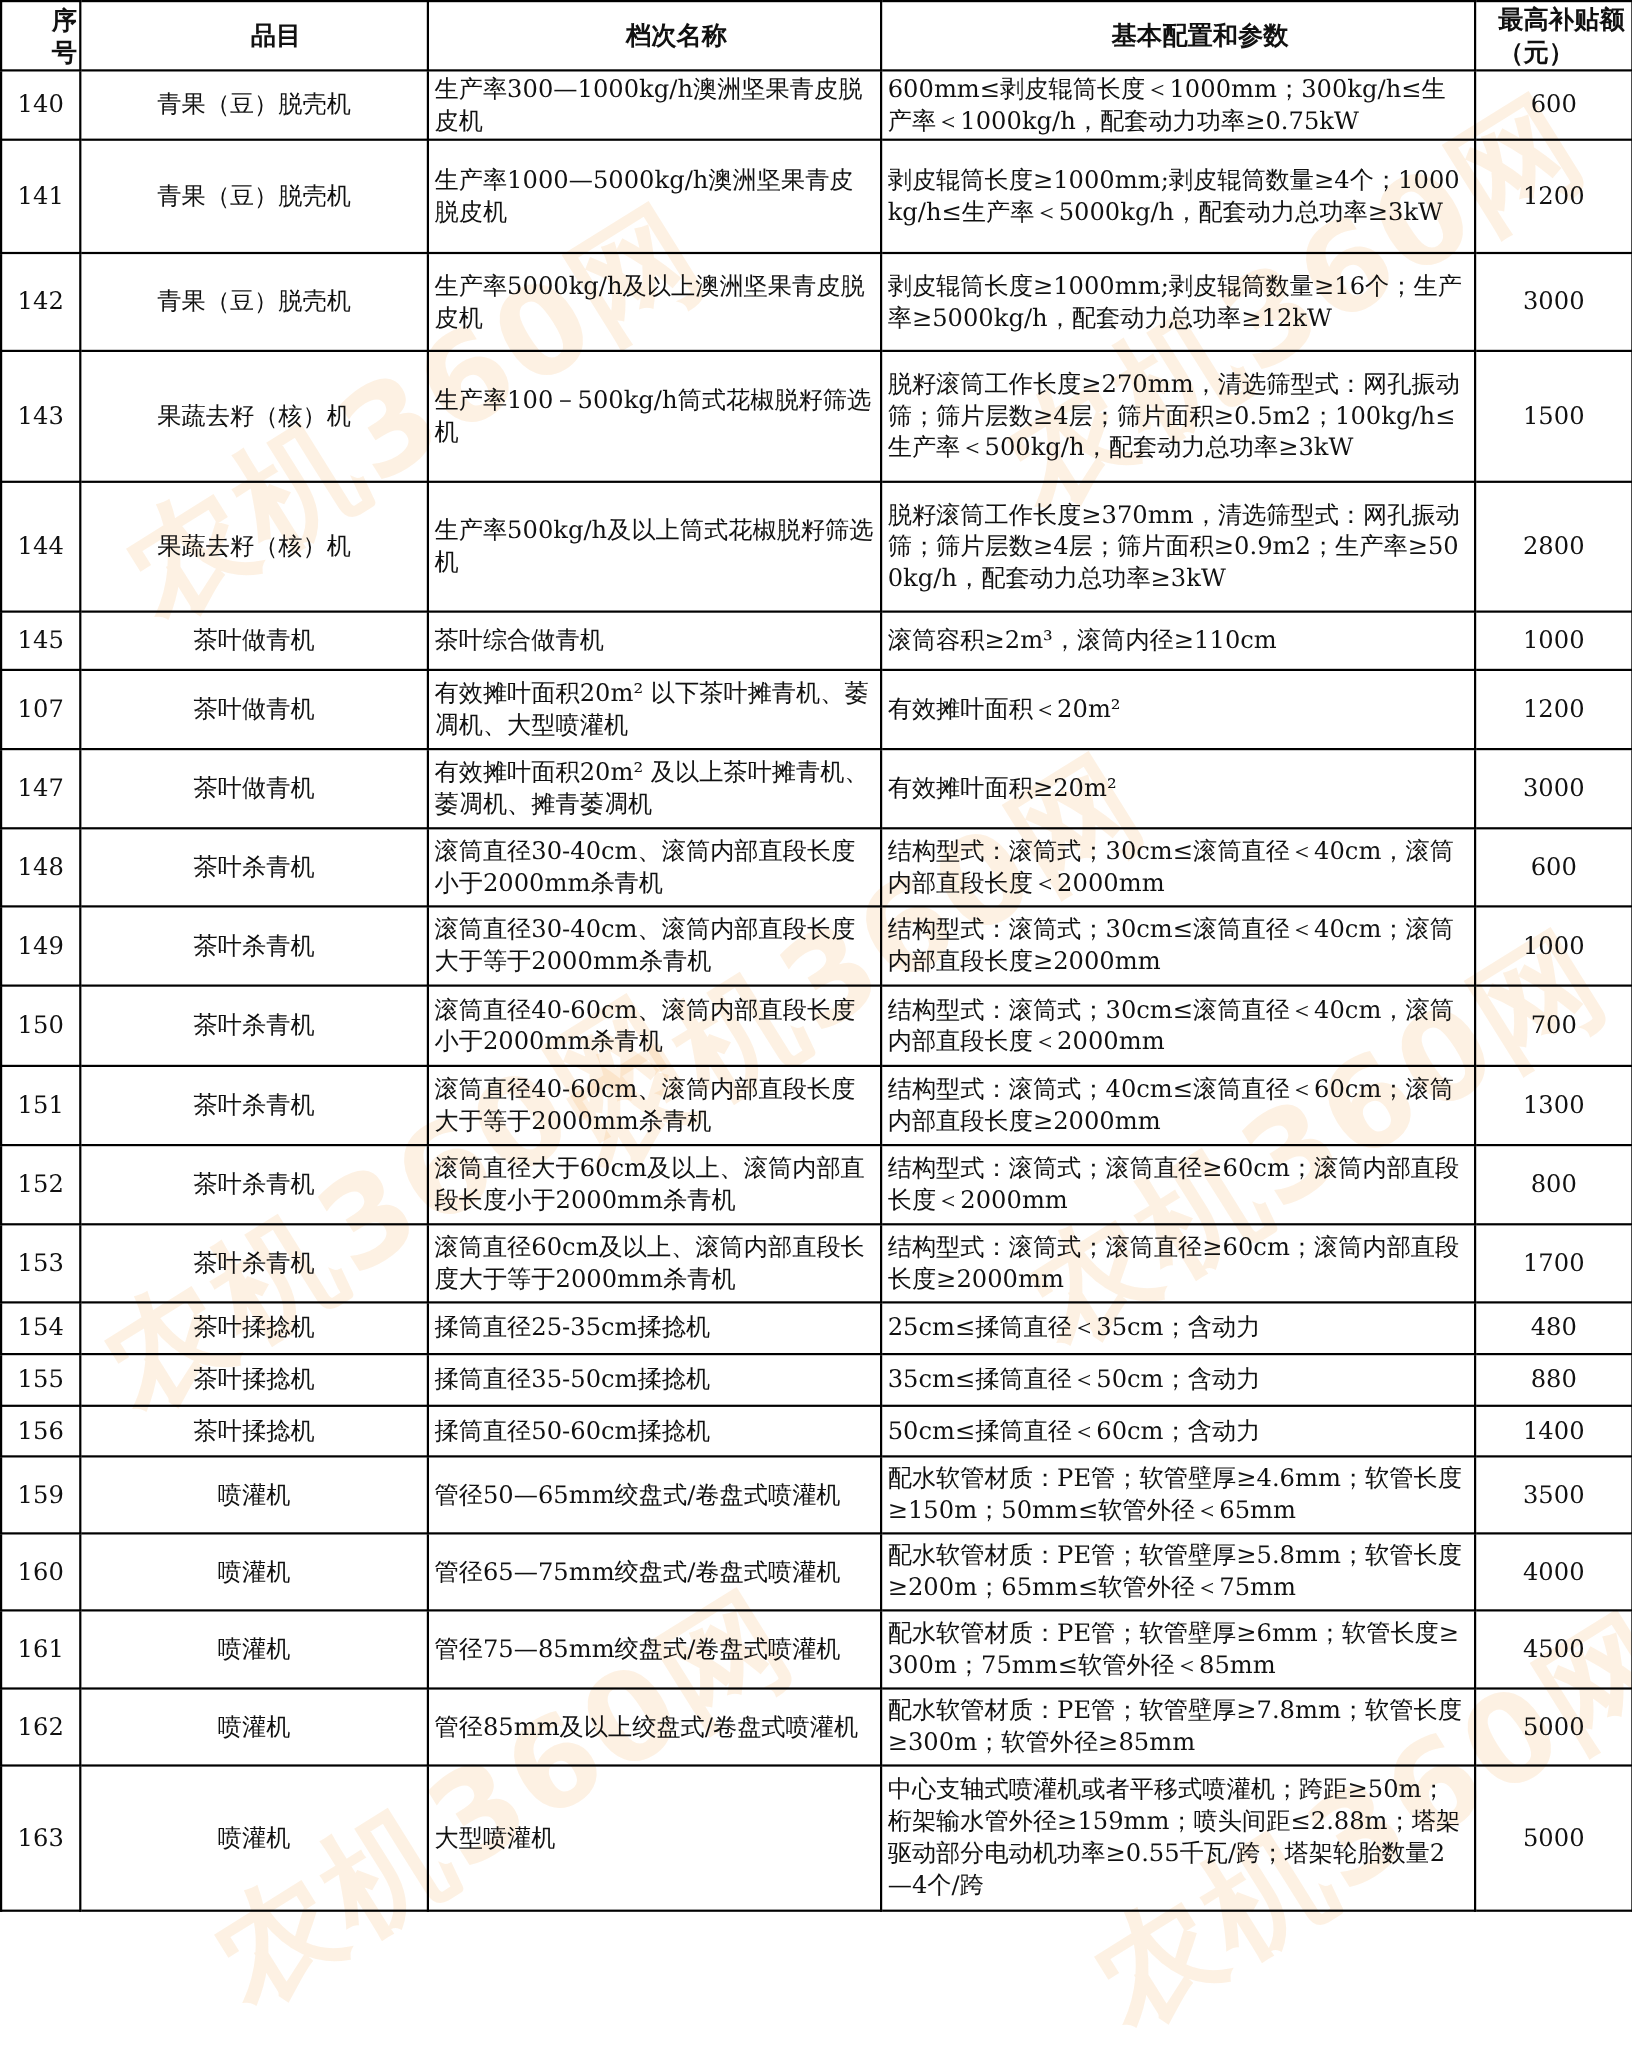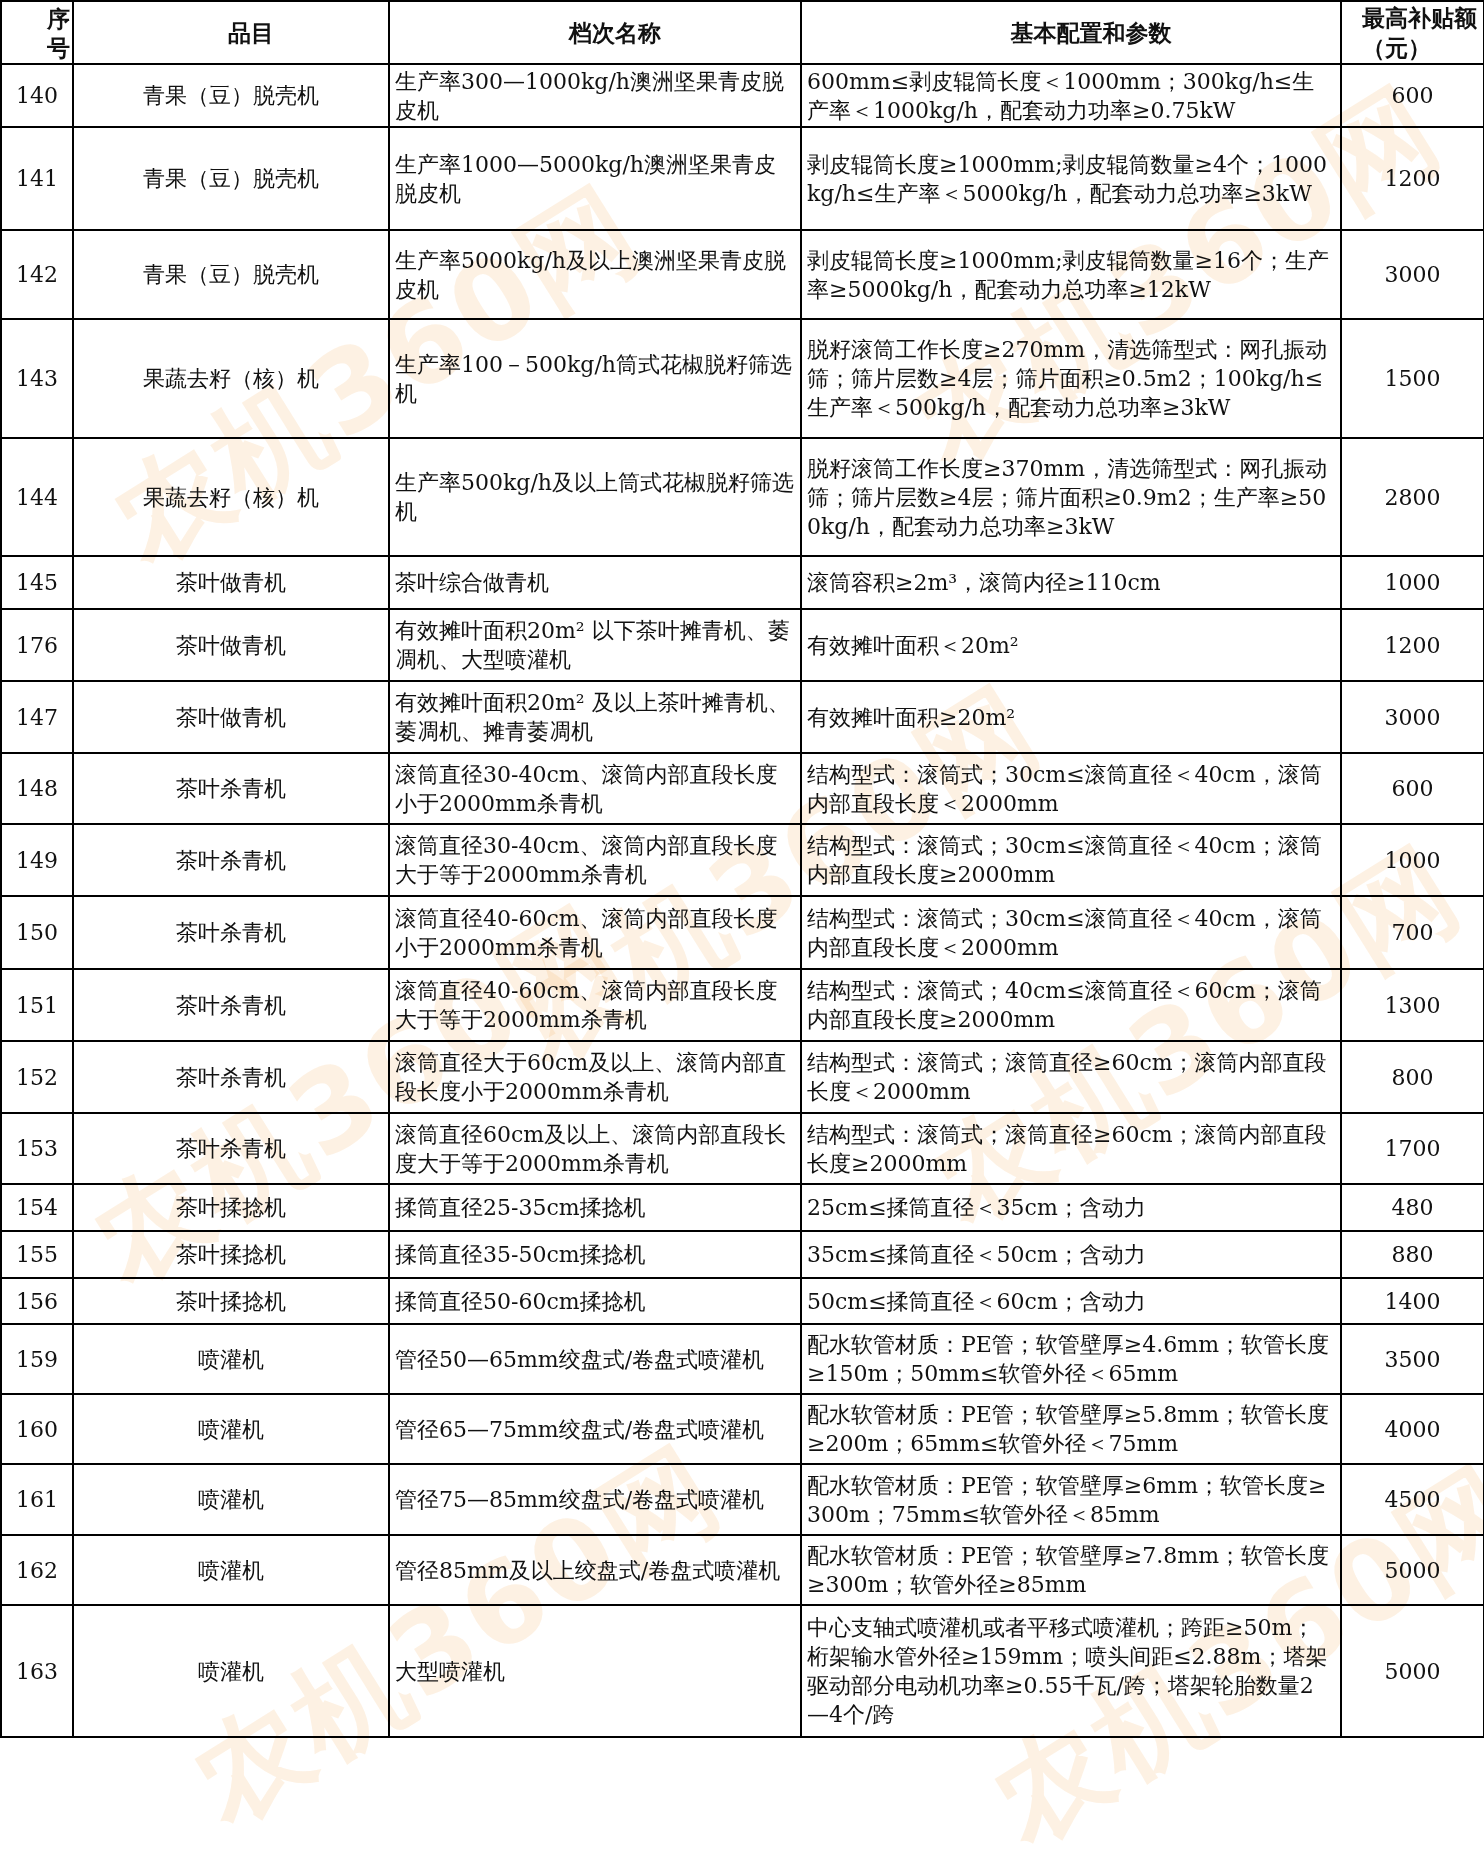--- a/index.html
+++ b/index.html
@@ -87,21 +87,21 @@
       <td class="c-amt">2800</td>
     </tr>
     <tr style="height:53px">
       <td class="c-no">145</td>
       <td class="c-cat">茶叶做青机</td>
       <td class="c-name">茶叶综合做青机</td>
       <td class="c-spec">滚筒容积≥2m³，滚筒内径≥110cm</td>
       <td class="c-amt">1000</td>
     </tr>
     <tr style="height:72px">
-      <td class="c-no">176</td>
+      <td class="c-no">107</td>
       <td class="c-cat">茶叶做青机</td>
       <td class="c-name">有效摊叶面积20m² 以下茶叶摊青机、萎凋机、大型喷灌机</td>
       <td class="c-spec">有效摊叶面积＜20m²</td>
       <td class="c-amt">1200</td>
     </tr>
     <tr style="height:72px">
       <td class="c-no">147</td>
       <td class="c-cat">茶叶做青机</td>
       <td class="c-name">有效摊叶面积20m² 及以上茶叶摊青机、萎凋机、摊青萎凋机</td>
       <td class="c-spec">有效摊叶面积≥20m²</td>

